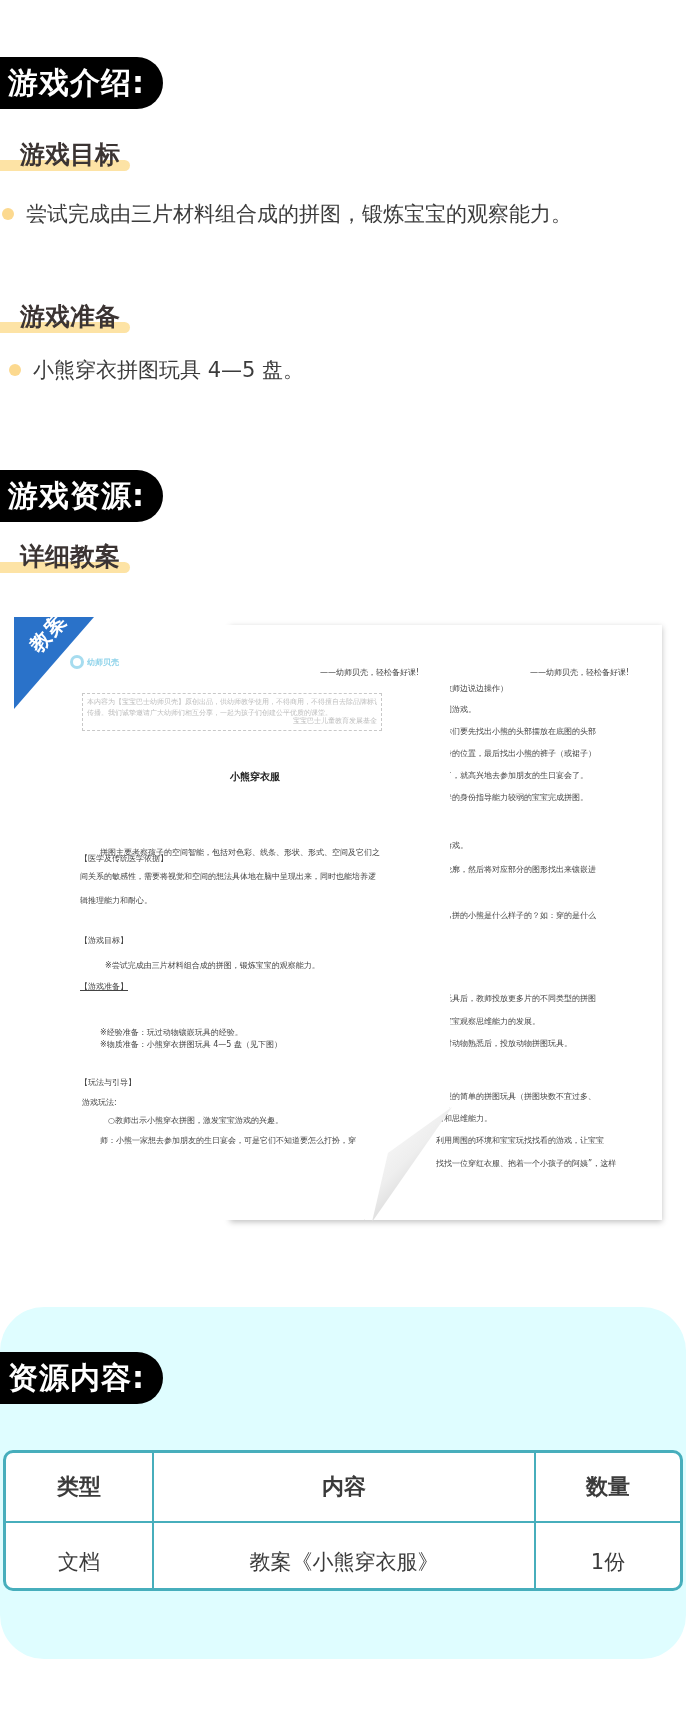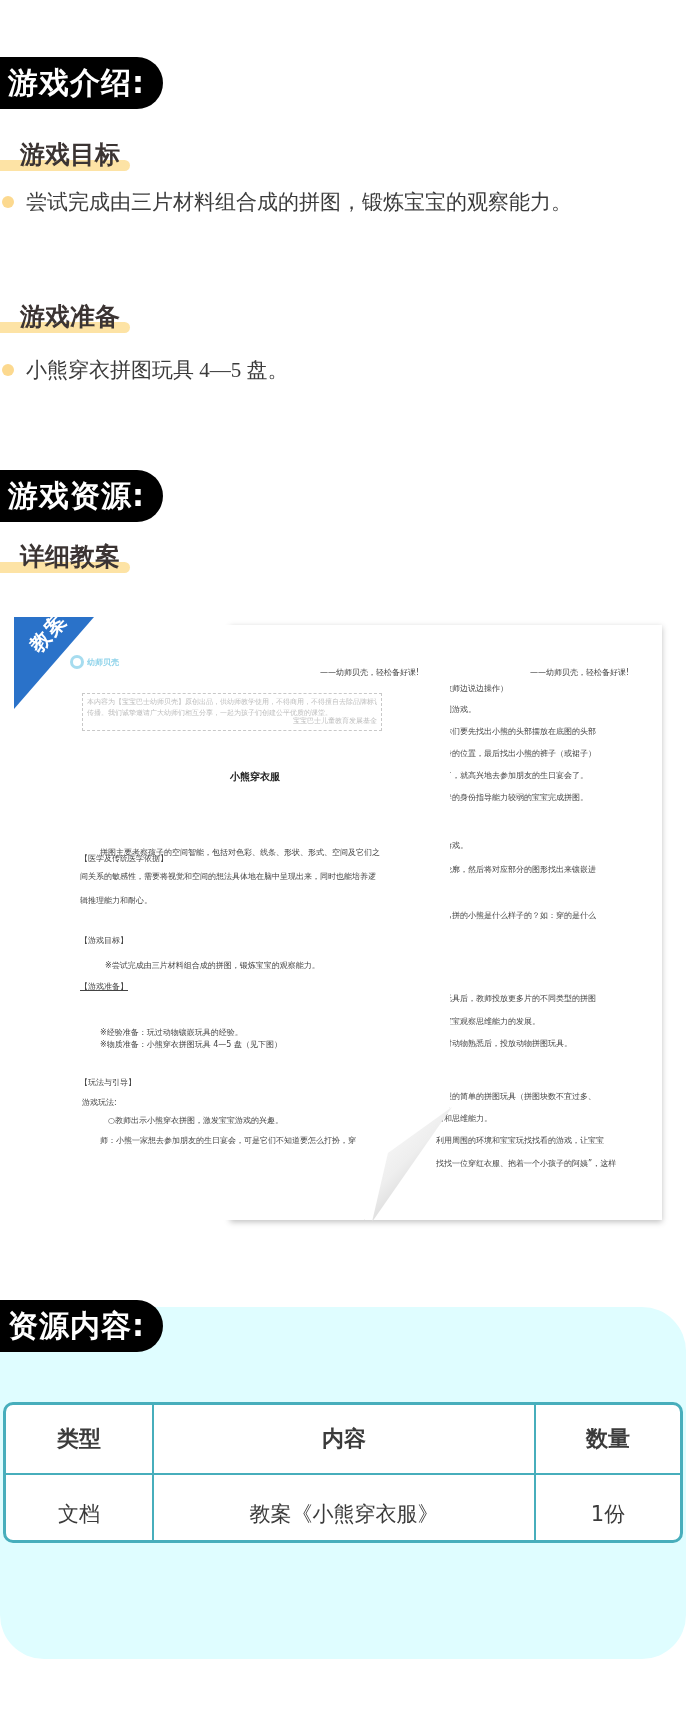--- a/index.html
+++ b/index.html
@@ -62,43 +62,43 @@
     border: 1px dashed #c8c8c8; font-size: 7px; color: #bdbdbd; padding: 3px 4px; line-height: 11px;
   }
   .doc-title { position: absolute; left: 0; width: 470px; text-align: center; font-size: 10px; font-weight: bold; color: #222; }
   .doc-sub { position: absolute; left: 0; width: 470px; text-align: center; font-size: 8px; color: #555; }
 
   .panel {
     position: absolute; left: 0; top: 1307px; width: 686px; height: 352px;
     background: #dffdff; border-radius: 44px;
   }
   .table {
-    position: absolute; left: 3px; top: 1402px; width: 680px; height: 141px;
+    position: absolute; left: 3px; top: 1450px; width: 680px; height: 141px;
     border: 3px solid #47aebc; border-radius: 10px; background: #fff; overflow: hidden;
   }
   .table .row { display: flex; height: 68px; }
   .table .row + .row { border-top: 2px solid #47aebc; height: 80px; }
   .table .cell { display: flex; align-items: center; justify-content: center; font-size: 21px; color: #3b3b3b; }
   .table .cell + .cell { border-left: 2px solid #47aebc; }
   .table .c1 { width: 146px; } .table .c2 { width: 382px; } .table .c3 { flex: 1; }
   .table .head .cell { font-weight: bold; font-size: 22px; }
 </style>
 </head>
 <body>
 
 <div class="pill" style="top:57px;">游戏介绍:</div>
 
 <div class="subhead" style="top:138px;">游戏目标</div>
-<div class="bullet" style="top:188px; left:2px;text-align:center;">
+<div class="bullet" style="top:200px; left:2px;text-align:center;">
   <span class="dot"></span>
   <span>尝试完成由三片材料组合成的拼图，锻炼宝宝的观察能力。</span>
 </div>
 
 <div class="subhead" style="top:300px;">游戏准备</div>
-<div class="bullet" style="top:356px; left:2px;font-family:Liberation Serif, serif;">
+<div class="bullet" style="top:356px; left:9px;">
   <span class="dot"></span>
   <span>小熊穿衣拼图玩具 4—5 盘。</span>
 </div>
 
 <div class="pill" style="top:470px;">游戏资源:</div>
 <div class="subhead" style="top:540px;">详细教案</div>
 
 <div class="doc-back">
   <div class="tiny" style="left:300px; top:42px;">——幼师贝壳，轻松备好课!</div>
   <div class="tiny" style="left:206px; top:58px;">（教师边说边操作）</div>
@@ -146,21 +146,21 @@
   <div style="white-space:nowrap; overflow:hidden;">本内容为【宝宝巴士幼师贝壳】原创出品，供幼师教学使用，不得商用，不得擅自去除品牌标识进行</div>
   <div style="white-space:nowrap; overflow:hidden;">传播。我们诚挚邀请广大幼师们相互分享，一起为孩子们创建公平优质的课堂。</div>
   <div style="text-align:right; margin-top:-3px;">宝宝巴士儿童教育发展基金</div>
 </div>
 
 <div class="curl"></div>
 <div class="ribbon"></div>
 <div class="ribbon-label">教案</div>
 
 <div class="panel"></div>
-<div class="pill" style="top:1300px;">资源内容:</div>
+<div class="pill" style="top:1352px;">资源内容:</div>
 
 <div class="table">
   <div class="row head">
     <div class="cell c1">类型</div>
     <div class="cell c2">内容</div>
     <div class="cell c3">数量</div>
   </div>
   <div class="row">
     <div class="cell c1">文档</div>
     <div class="cell c2">教案《小熊穿衣服》</div>

